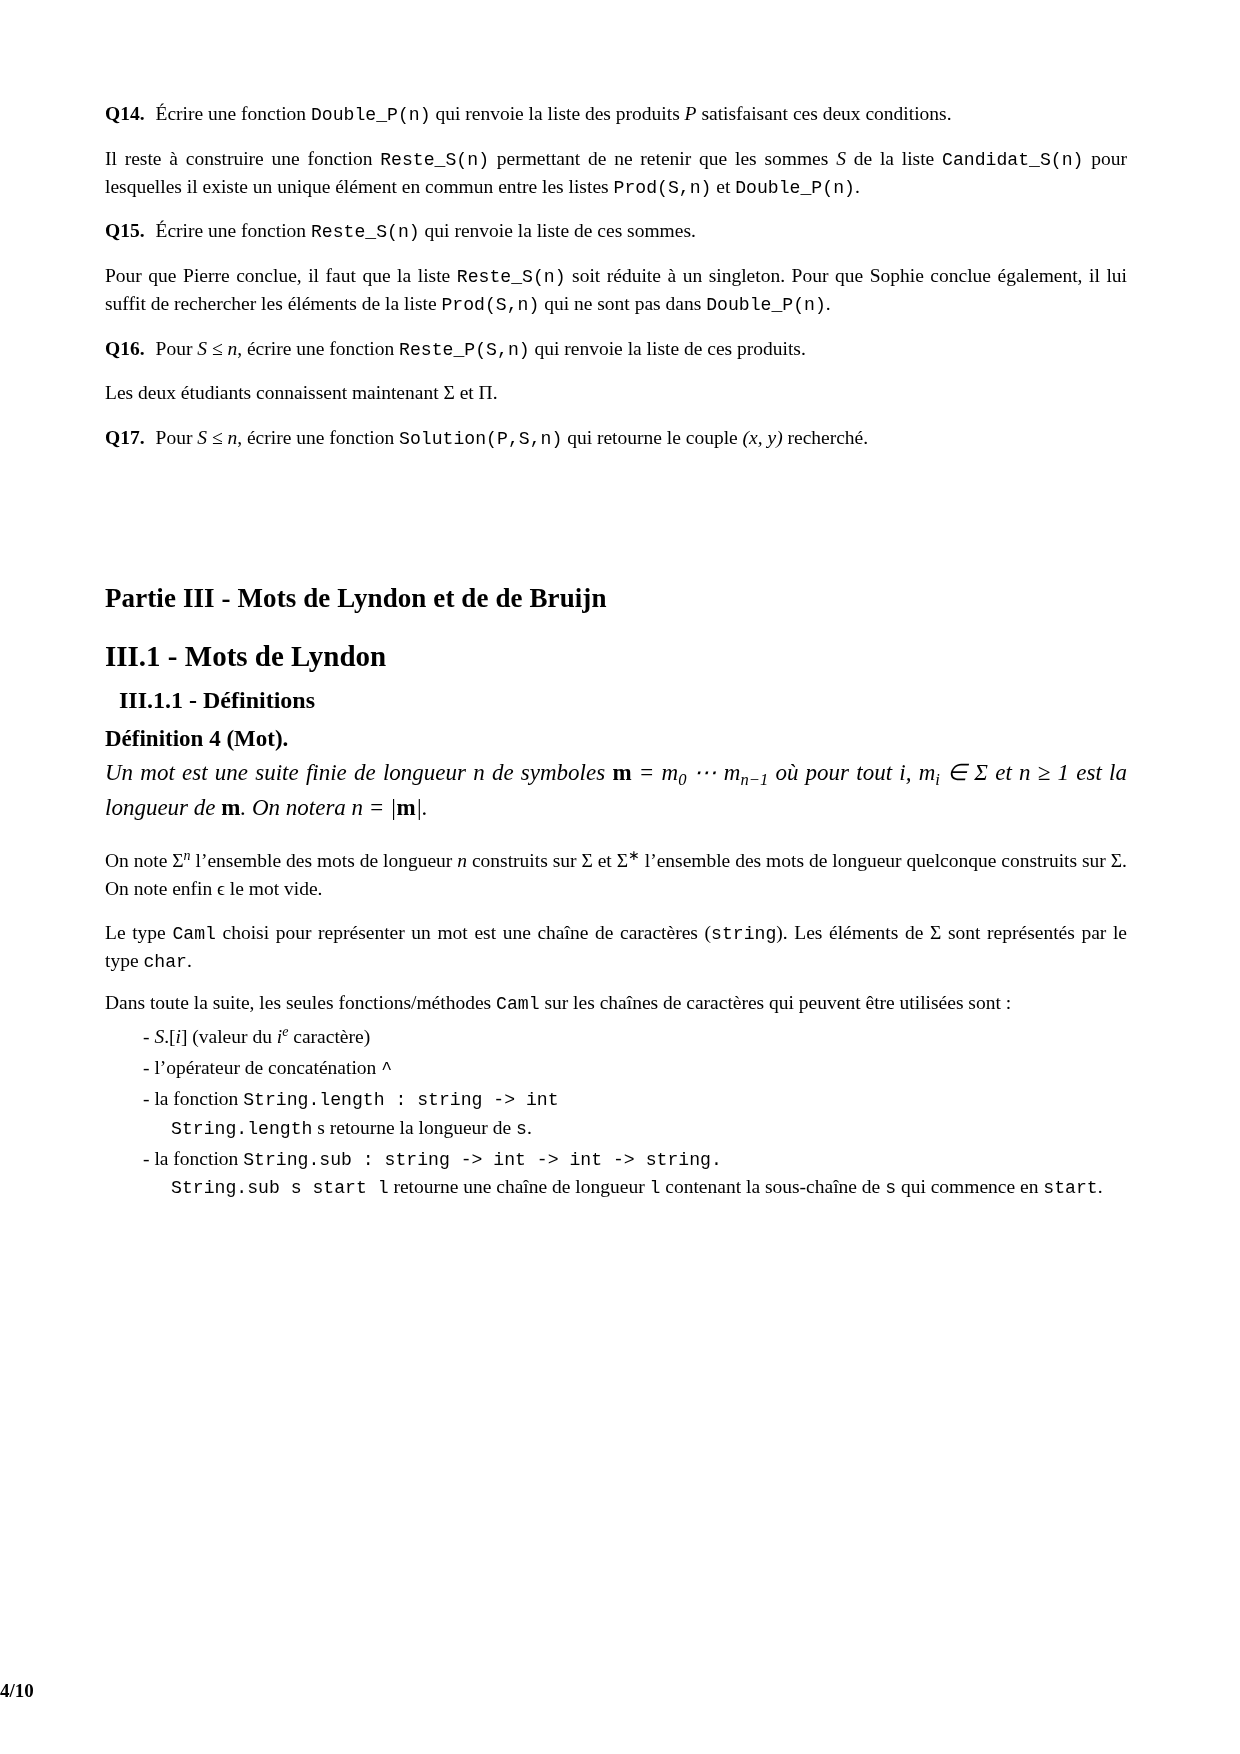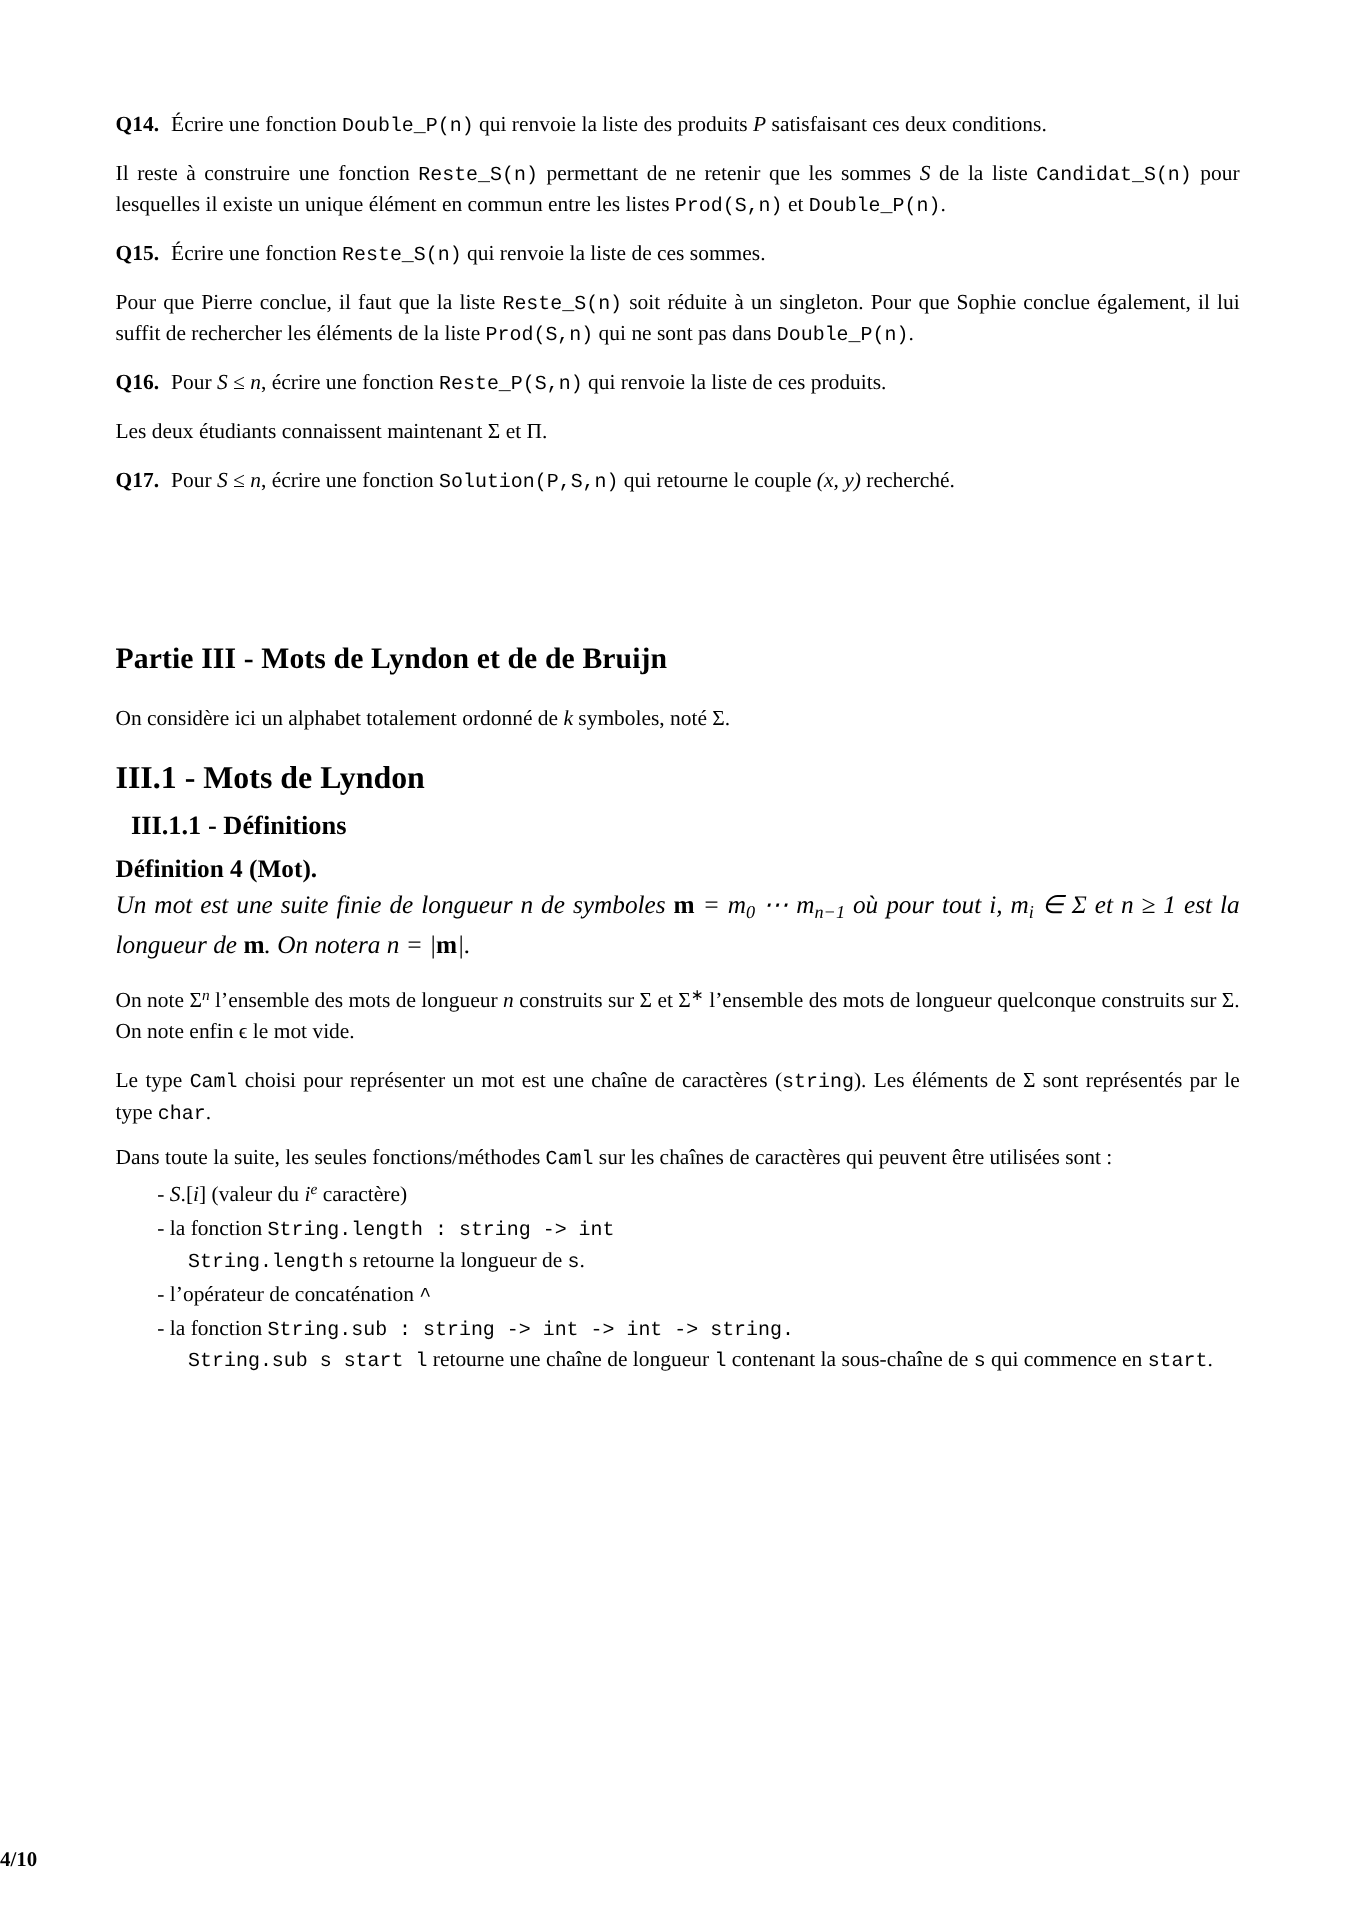--- a/index.html
+++ b/index.html
@@ -140,45 +140,44 @@
   <div class="q-block">
     <span class="q-label">Q17.</span>
     <span class="q-text"><span>Pour </span><span class="it">S ≤ n</span><span>, écrire une fonction </span><span class="mono">Solution(P,S,n)</span><span> qui retourne le couple </span><span class="it">(x, y)</span><span> recherché.</span></span>
   </div>
 
   <div class="spacer-big"></div>
 
   <h1 class="part-title">Partie III -  Mots de Lyndon et de de Bruijn</h1>
 
 
-  <p class="para"><span>On considère ici un alphabet totalement ordonné de </span><span class="it">k</span><span> symboles, noté Σ.</span></p>
 
   <h2 class="sec-title">III.1 - Mots de Lyndon</h2>
 
   <h3 class="subsec-title">III.1.1 - Définitions</h3>
 
   <div class="definition">
     <div><span class="def-head">Définition 4</span><span class="bf"> (Mot).</span></div>
     <div class="def-body"><span>Un mot est une suite finie de longueur n de symboles </span><span class="bf" style="font-style:normal">m</span><span> = m</span><sub>0</sub><span> ⋯ m</span><sub>n−1</sub><span> où pour tout i, m</span><sub>i</sub><span> ∈ Σ et n ≥ 1 est la longueur de </span><span class="bf" style="font-style:normal">m</span><span>. On notera n = |</span><span class="bf" style="font-style:normal">m</span><span>|.</span></div>
   </div>
 
   <p class="para"><span>On note Σ</span><sup class="it">n</sup><span> l’ensemble des mots de longueur </span><span class="it">n</span><span> construits sur Σ et Σ</span><sup>∗</sup><span> l’ensemble des mots de longueur quelconque construits sur Σ. On note enfin ϵ le mot vide.</span></p>
 
   <p class="para tight"><span>Le type </span><span class="mono">Caml</span><span> choisi pour représenter un mot est une chaîne de caractères (</span><span class="mono">string</span><span>). Les éléments de Σ sont représentés par le type </span><span class="mono">char</span><span>.</span></p>
 
   <p class="para" style="margin-bottom:4px"><span>Dans toute la suite, les seules fonctions/méthodes </span><span class="mono">Caml</span><span> sur les chaînes de caractères qui peuvent être utilisées sont :</span></p>
 
   <ul class="rules">
     <li><span>- </span><span class="it">S</span><span>.[</span><span class="it">i</span><span>] (valeur du </span><span class="it">i</span><sup class="it">e</sup><span> caractère)</span></li>
 
+    <li><span>- </span><span>l’opérateur de concaténation </span><span class="mono">^</span></li>
+
     <li><span>- </span><span>la fonction </span><span class="mono">String.length : string -&gt; int</span>
       <span class="sub-line"><span class="mono">String.length</span><span> s retourne la longueur de </span><span class="mono">s</span><span>.</span></span>
     </li>
-
-    <li><span>- </span><span>l’opérateur de concaténation </span><span class="mono">^</span></li>
 
     <li><span>- </span><span>la fonction </span><span class="mono">String.sub : string -&gt; int -&gt; int -&gt; string.</span>
       <span class="sub-line"><span class="mono">String.sub s start l</span><span> retourne une chaîne de longueur </span><span class="mono">l</span><span> contenant la sous-chaîne de </span><span class="mono">s</span><span> qui commence en </span><span class="mono">start</span><span>.</span></span>
     </li>
   </ul>
 
   <div class="footer">4/10</div>
 </div>
 
 </body></html>

